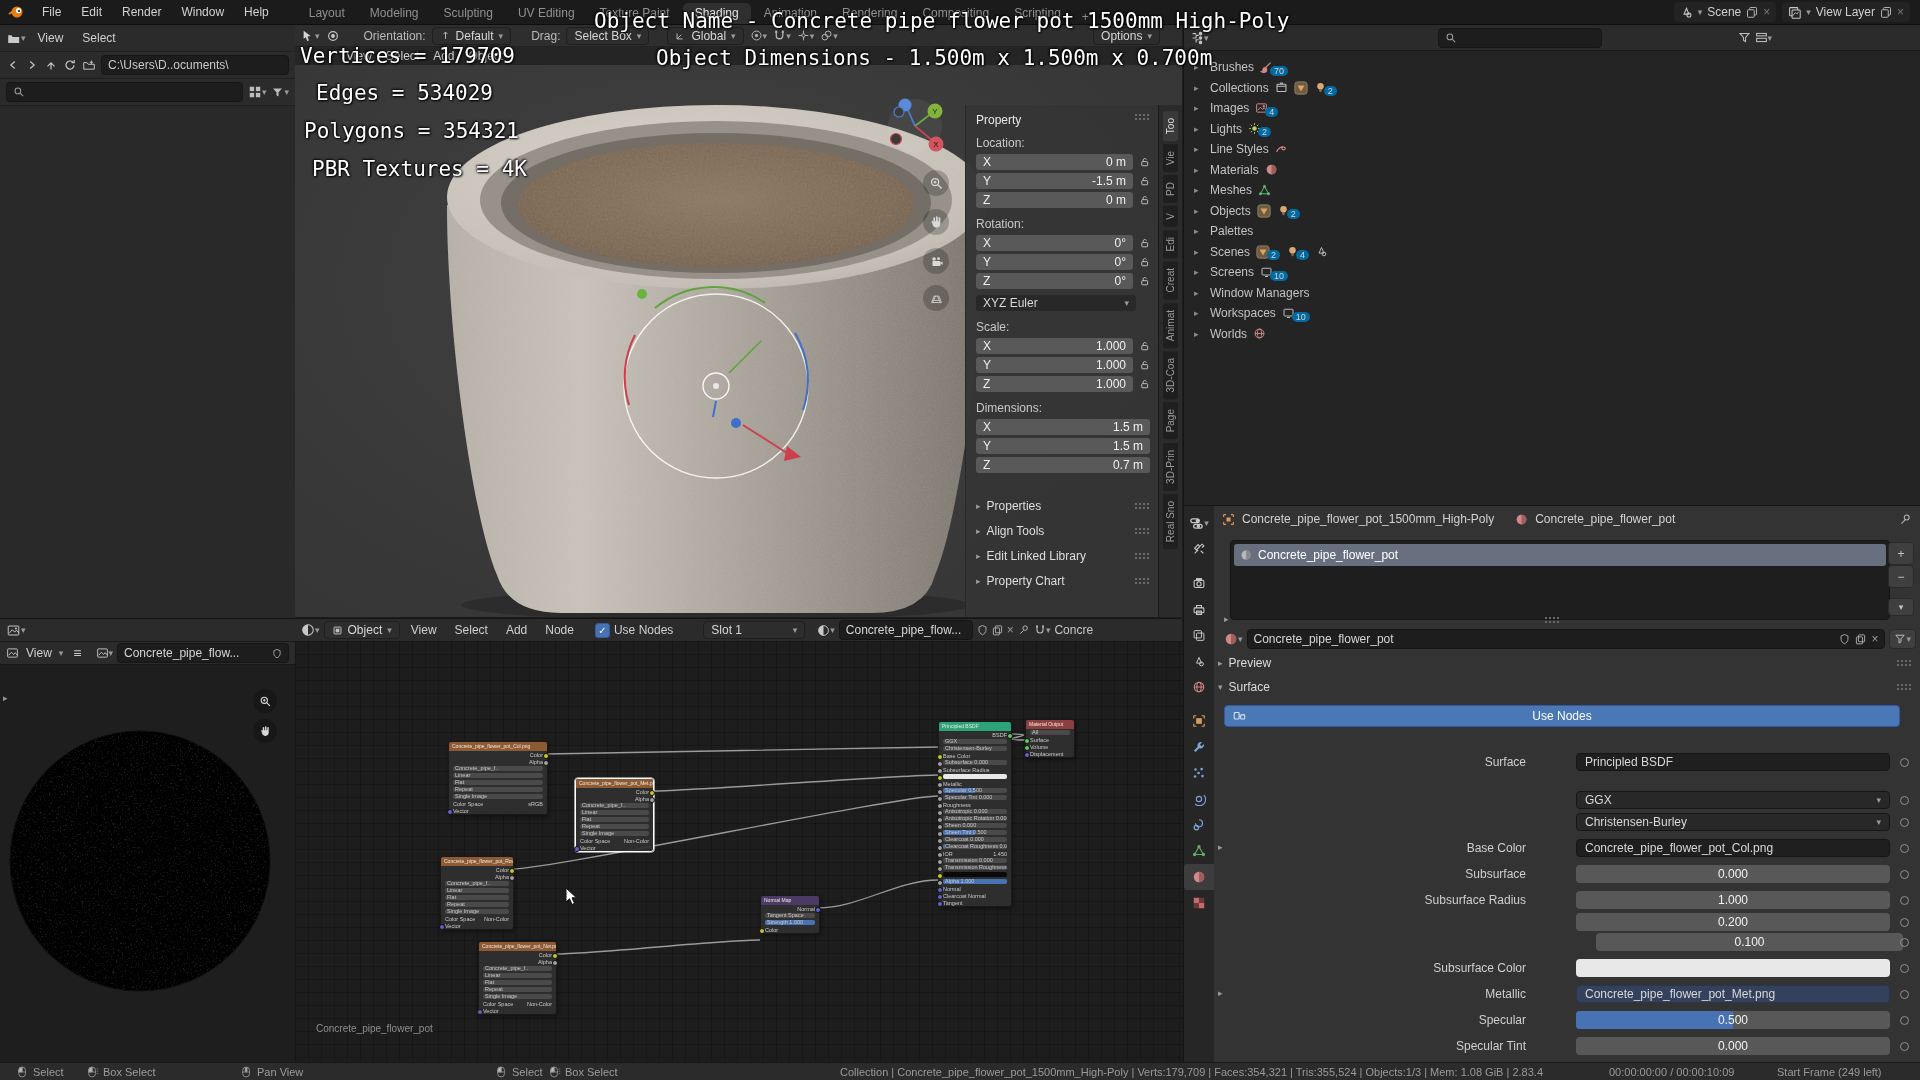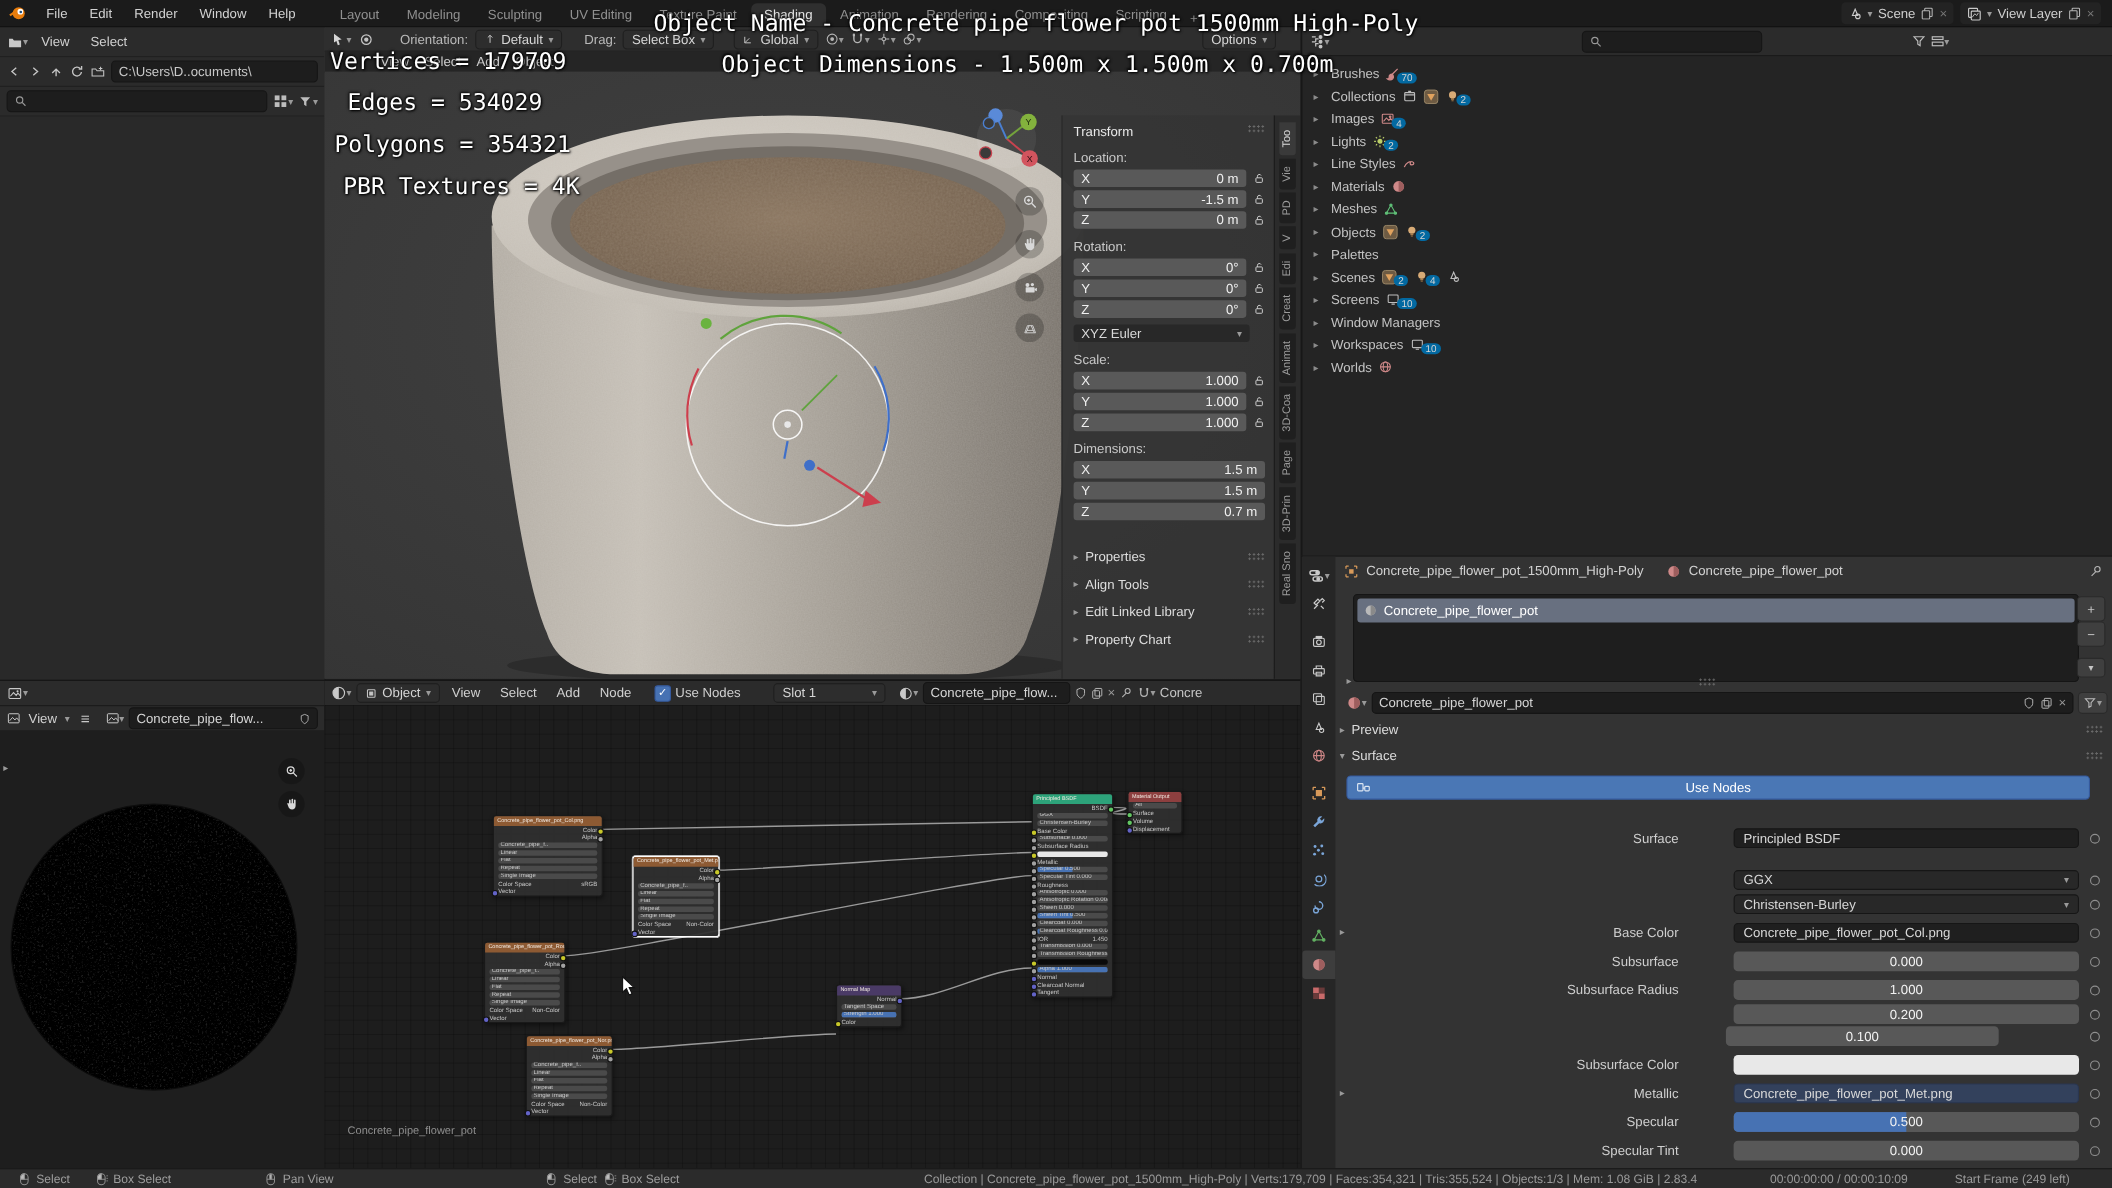--- a/index.html
+++ b/index.html
@@ -399,21 +399,21 @@
         </div>
       <div class="navbtn" style="left:628px;top:220px">
           <svg width="15" height="13" viewBox="0 0 16 16" fill="none" stroke="#d8d8d8" stroke-width="1">
             <path d="M2 13L5 5h6l3 8zM4.3 10.3h7.4M3.4 13L6.8 5M12.6 13L9.2 5"></path>
           </svg>
         </div>
 
       
       <div id="npanel">
         <div class="np-title">
-            <span>Transform</span>
+            <span>Property</span>
             <span class="grip"></span>
           </div>
         <div id="npanel-body">
             <div class="np-label">Location:</div>
             <div class="np-fieldrow">
               <div class="np-field">
                 <span>X</span>
                 <span class="v">0 m</span>
               </div>
               <span class="icbtn">
@@ -1045,21 +1045,21 @@
       <div class="abs pr-slider" style="left: 392px; top: 385px; width: 314px;">
         <div class="fill" style="width: 0%;"></div>
         <div class="txt">1.000</div>
       </div>
       <div class="abs pr-dot" style="left: 716px; top: 390px;"></div>
       <div class="abs pr-slider" style="left: 392px; top: 407px; width: 314px;">
         <div class="fill" style="width: 0%;"></div>
         <div class="txt">0.200</div>
       </div>
       <div class="abs pr-dot" style="left: 716px; top: 412px;"></div>
-      <div class="abs pr-slider" style="left: 385px; top: 427px; width: 248px;">
+      <div class="abs pr-slider" style="left: 412px; top: 427px; width: 307px;">
         <div class="fill" style="width: 0%;"></div>
         <div class="txt">0.100</div>
       </div>
       <div class="abs pr-dot" style="left: 716px; top: 432px;"></div>
       <div class="abs pr-label" style="top: 455px;">Subsurface Color</div>
       <div class="abs pr-slider" style="background: rgb(232, 232, 232); left: 392px; top: 453px; width: 314px;"></div>
       <div class="abs pr-dot" style="left: 716px; top: 458px;"></div>
       <div class="abs pr-label" style="top: 481px;">Metallic</div>
       <div class="abs pr-exp" style="left: 34px; top: 482px;">▸</div>
       <div class="abs pr-field" style="background: rgb(51, 65, 92); border-color: rgb(42, 54, 80); left: 392px; top: 479px; width: 314px;">Concrete_pipe_flower_pot_Met.png</div>

